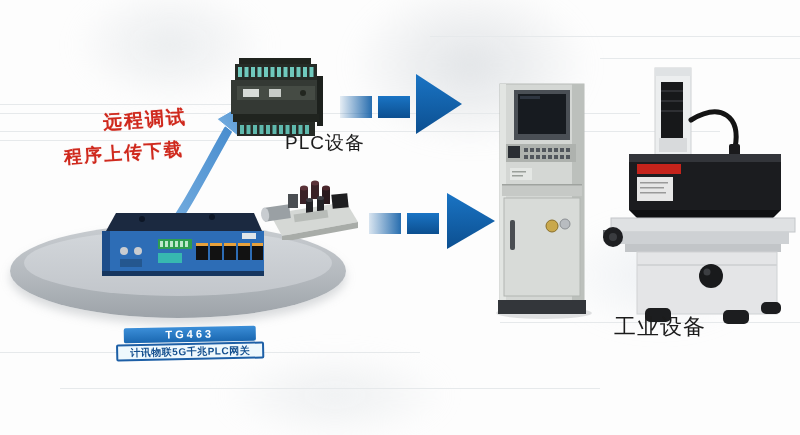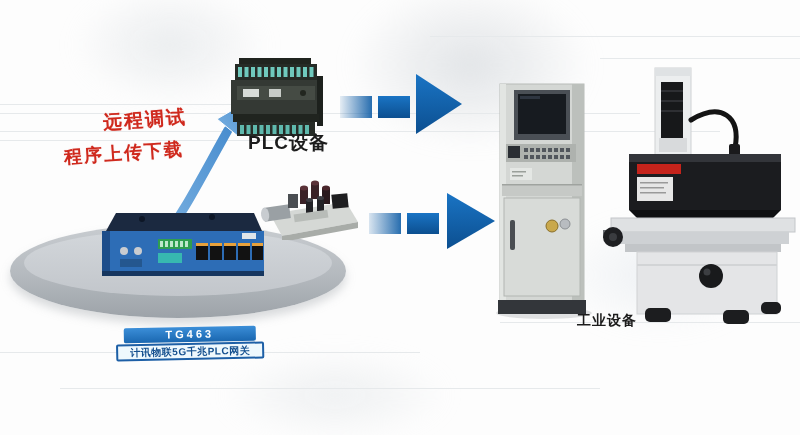--- a/index.html
+++ b/index.html
@@ -19,24 +19,24 @@
            background:radial-gradient(closest-side, rgba(210,219,228,0.35), rgba(210,219,228,0) 70%); }
   .bg-line { position:absolute; height:1px; background:#e6e9eb; }
 
   
   .ann { position:absolute; color:#cf291d; font-weight:bold; font-size:19px;
          letter-spacing:2px; transform:rotate(-4deg); text-shadow:0 0 1px rgba(207,41,29,.25); }
   .ann1 { left:103px; top:107px; }
   .ann2 { left:64px; top:141px; font-size:18px; }
 
   
-  .caption { position:absolute; color:#1c1c1c; font-weight:bold; font-size:19px; letter-spacing:1px; }
+  .caption { position:absolute; color:#1c1c1c; font-weight:normal; font-size:19px; letter-spacing:1px;margin-left:37px; }
   .cap-plc { left:248px; top:130px; }
   .cap-inv { left:306px; top:226px; }
-  .cap-ind { left:577px; top:312px; font-size:14px;text-align:right; }
+  .cap-ind { left:577px; top:312px; font-size:22px;text-align:right; }
 
   
   .platform { position:absolute; left:10px; top:224px; width:336px; height:94px; border-radius:50%;
               background:linear-gradient(180deg,#c9cdd1 0%,#b4b9be 55%,#9da3a9 100%);
               box-shadow:0 6px 10px rgba(150,155,160,0.35); }
   .platform-top { position:absolute; left:24px; top:230px; width:308px; height:66px; border-radius:50%;
               background:linear-gradient(180deg,#d3d7db 0%,#c2c6cb 100%); }
 
   
   .ill { position:absolute; }

